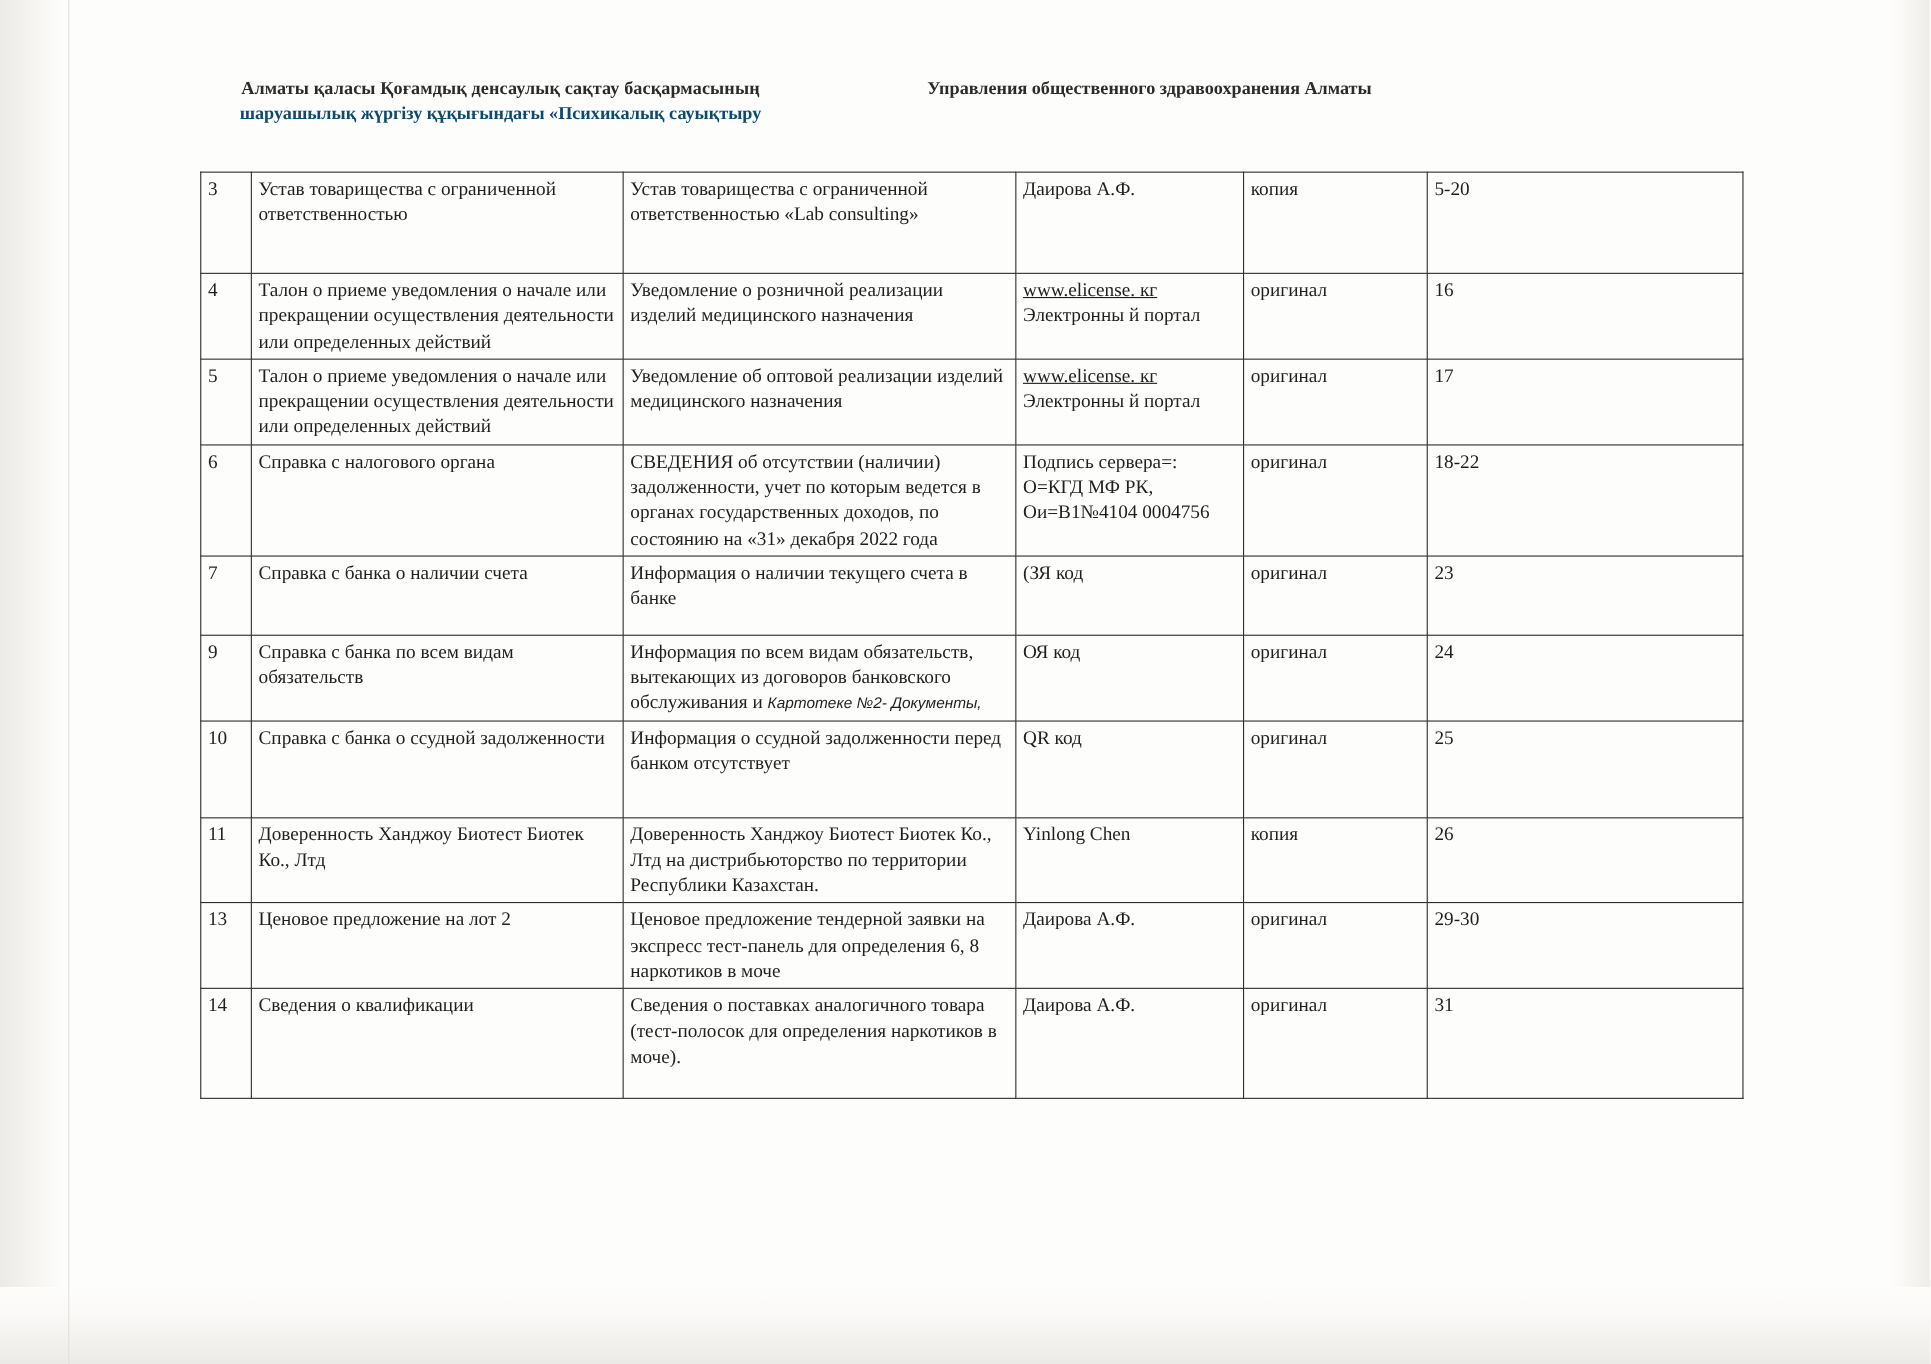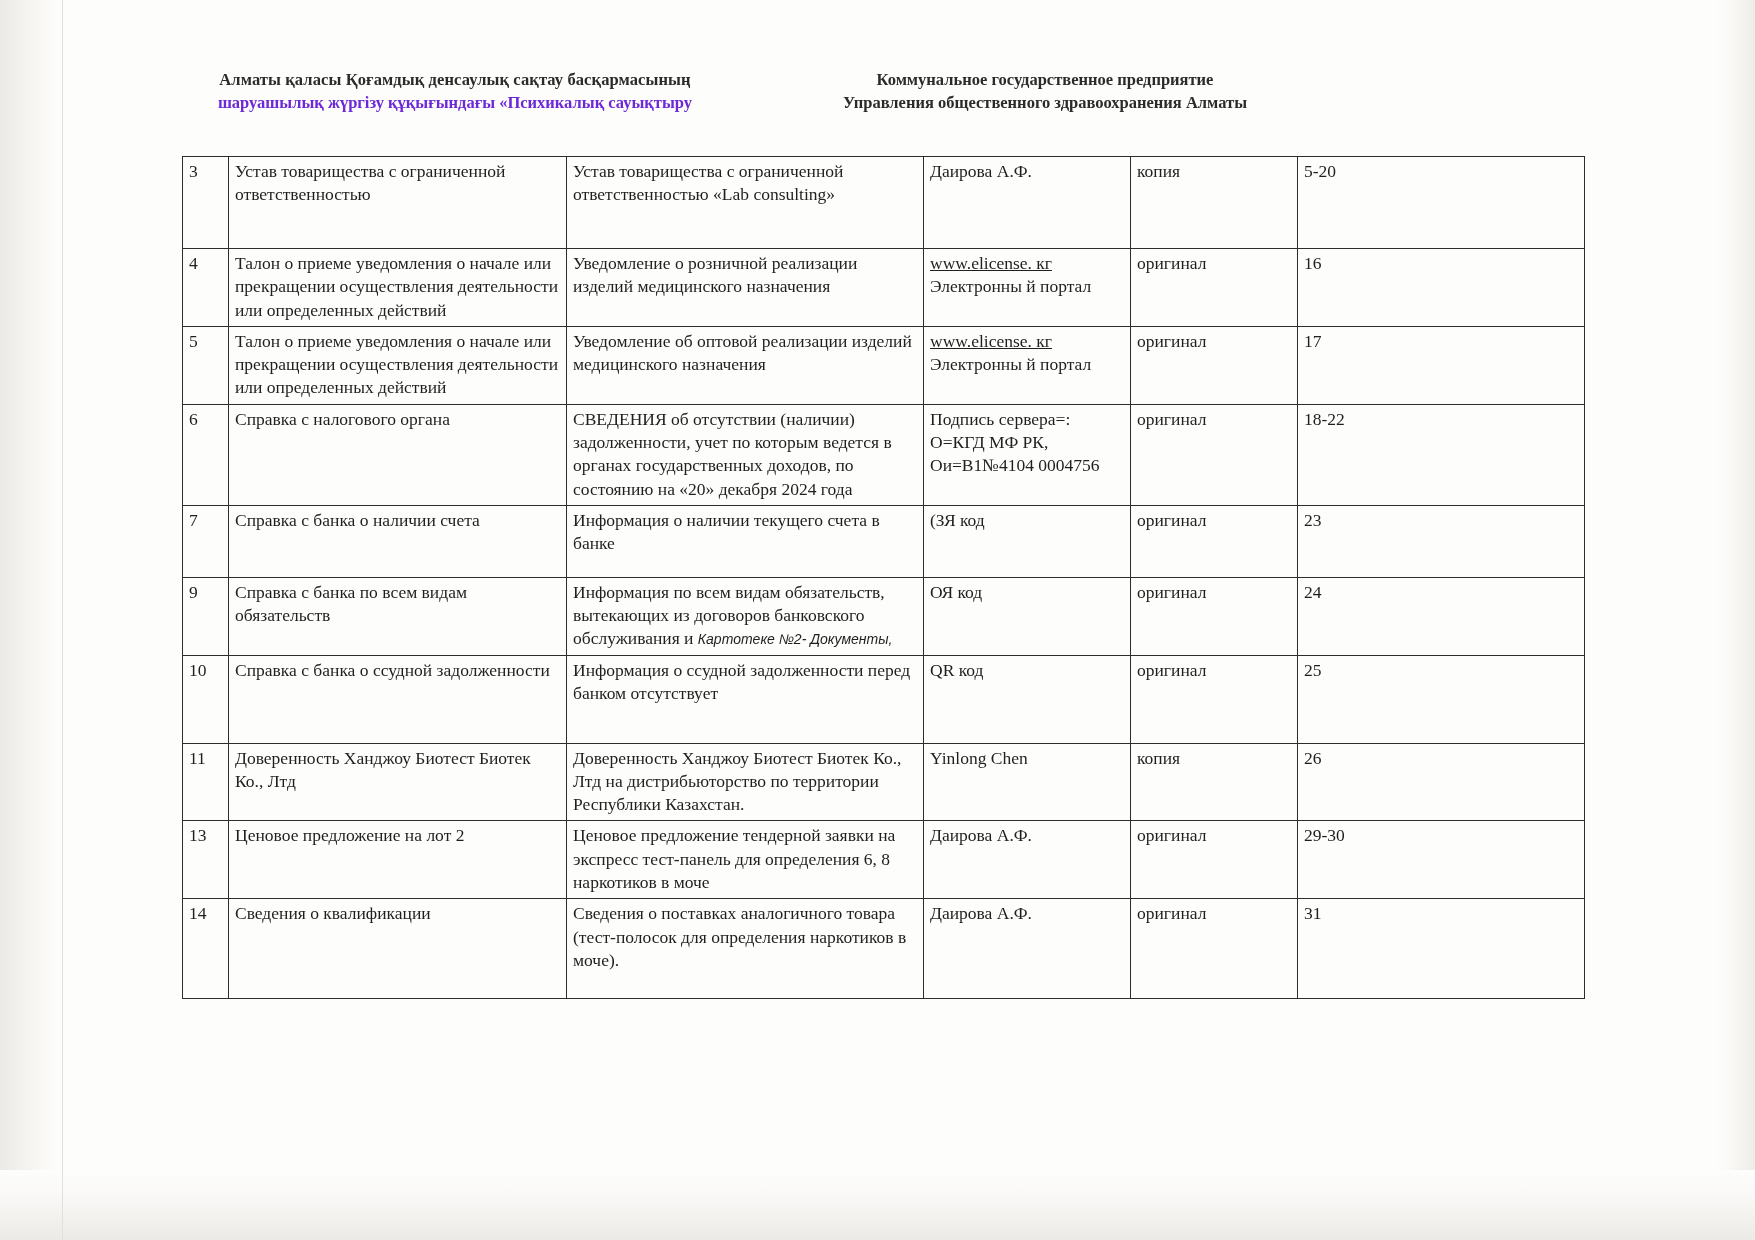--- a/index.html
+++ b/index.html
@@ -67,21 +67,21 @@
     font-weight: bold;
     font-size: 16.5px;
     line-height: 1.42;
     text-align: center;
     color: #2b2b2b;
   }
   .header-left {
     width: 560px;
   }
   .header-left .l1 { letter-spacing: .1px; }
-  .header-left .l2 { color: #6d28d9; }
+  .header-left .l2 { color: #0c4a6e; }
   .header-right {
     width: 620px;
     text-align: center;
     margin-right: 10px;
   }
 
   
   .doc-table {
     position: absolute;
     left: 182px;
@@ -136,21 +136,20 @@
 <div class="fold-line"></div>
 
 <div class="content">
 
   <div class="header-row">
     <div class="header-block header-left">
       <div class="l1">Алматы қаласы Қоғамдық денсаулық сақтау басқармасының</div>
       <div class="l2">шаруашылық жүргізу құқығындағы «Психикалық сауықтыру</div>
     </div>
     <div class="header-block header-right">
-      <div>Коммунальное государственное предприятие</div>
       <div>Управления общественного здравоохранения Алматы</div>
     </div>
   </div>
 
   <table class="doc-table">
     <colgroup>
       <col class="c-num">
         <col class="c-name">
         <col class="c-desc">
       <col class="c-signer">
@@ -188,21 +187,21 @@
           <span class="link-u">www.elicense. кг</span><br>
           <span>Электронны й портал</span>
         </td>
         <td class="va-top">оригинал</td>
         <td class="va-top">17</td>
       </tr>
 
       <tr style="height:78px">
         <td class="cell-num va-top">6</td>
         <td class="va-top">Справка с налогового органа</td>
-        <td class="cell-desc va-top">СВЕДЕНИЯ об отсутствии (наличии) задолженности, учет по которым ведется в органах государственных доходов, по состоянию на «20» декабря 2024 года</td>
+        <td class="cell-desc va-top">СВЕДЕНИЯ об отсутствии (наличии) задолженности, учет по которым ведется в органах государственных доходов, по состоянию на «31» декабря 2022 года</td>
         <td class="va-top">
           <span>Подпись сервера=:</span><br>
           <span>O=КГД МФ РК,</span><br>
           <span>Ои=В1№4104 0004756</span>
         </td>
         <td class="va-top">оригинал</td>
         <td class="va-top">18-22</td>
       </tr>
 
       <tr style="height:72px">

